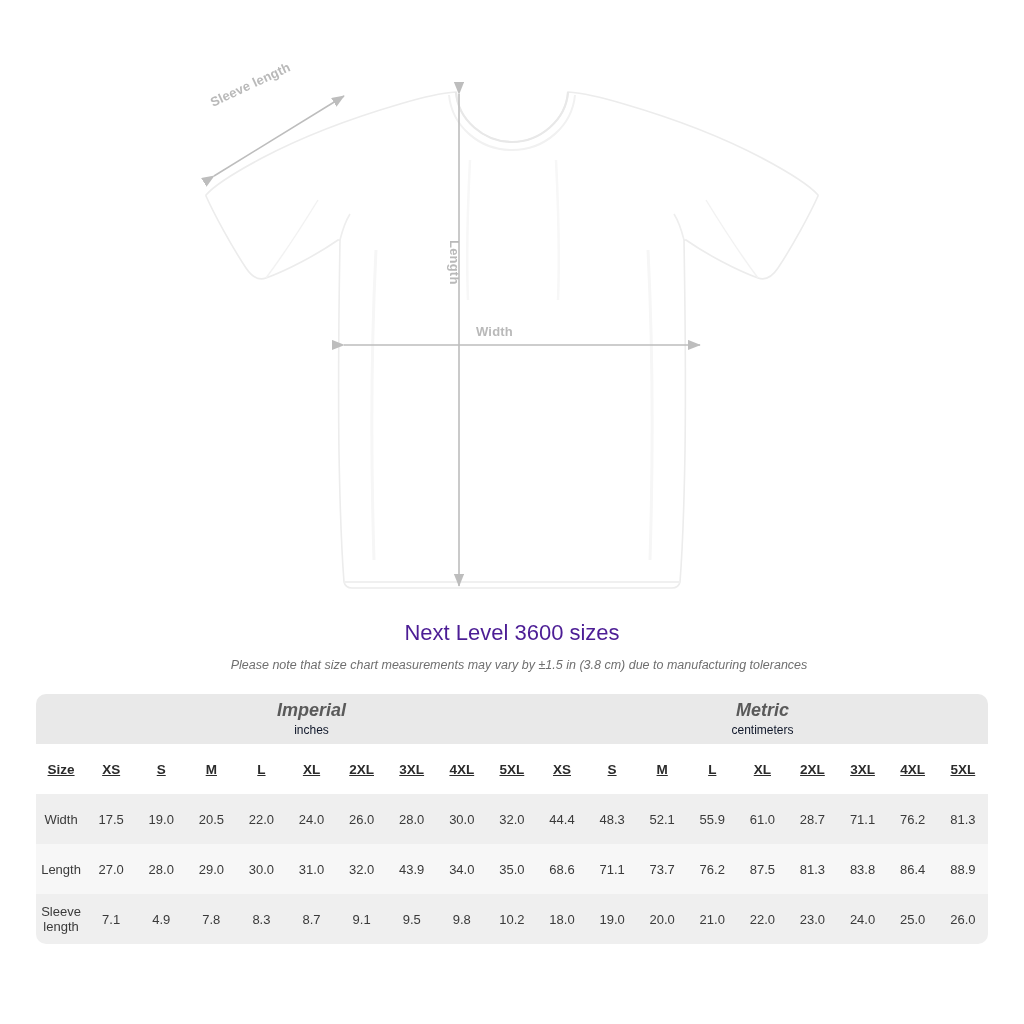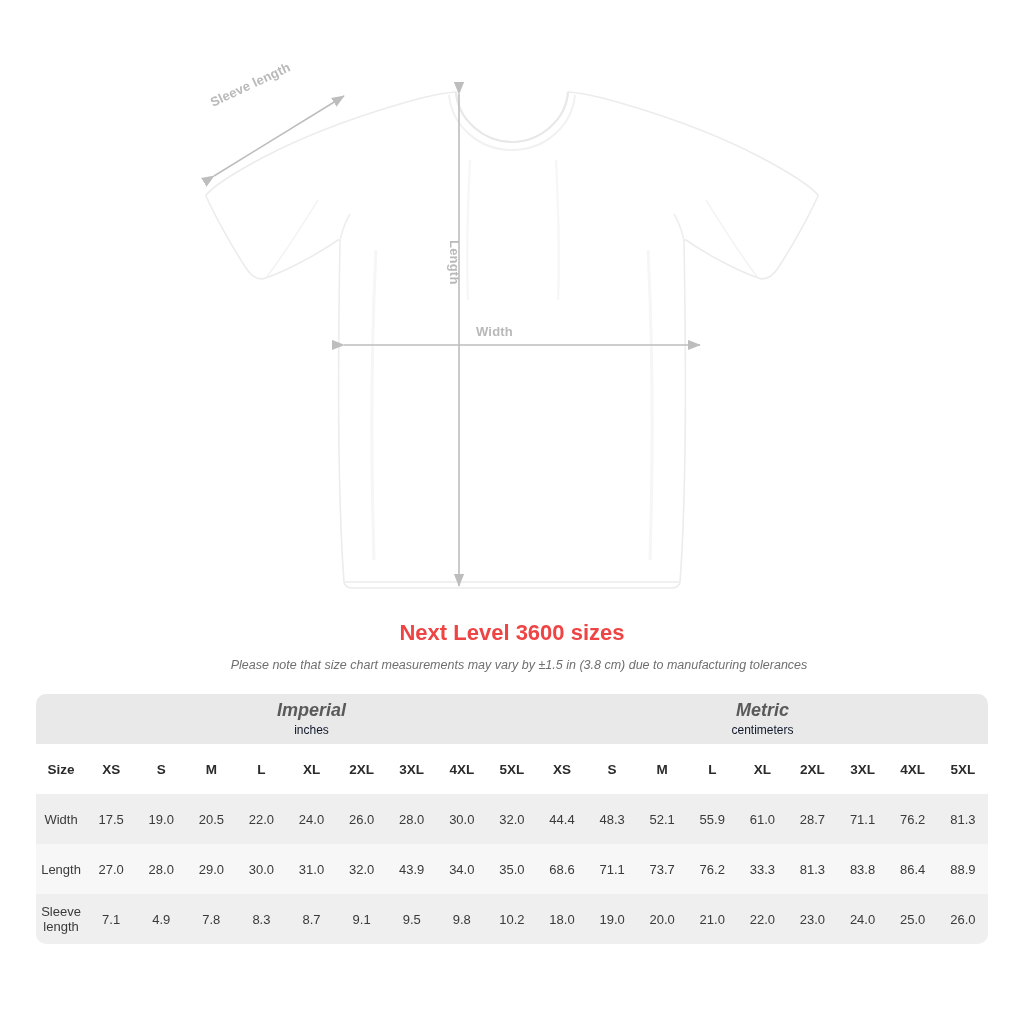--- a/index.html
+++ b/index.html
@@ -56,22 +56,22 @@
     top: 324px;
   }
 
   
   .title-block {
     text-align: center;
     margin-top: 10px;
   }
   .chart-title {
     font-size: 22px;
-    font-weight: bold;
-    color: #ef4444;
+    font-weight: normal;
+    color: #4c1d95;
     margin: 0;
   }
   .chart-note {
     font-size: 12.5px;
     font-style: italic;
     color: #6f6f6f;
     margin: 12px 0 0 0;
     padding-left: 14px;
   }
 
@@ -120,20 +120,21 @@
   }
   .corner-round-l { border-top-left-radius: 10px; }
   .corner-round-r { border-top-right-radius: 10px; }
 
   
   tr.size-row td {
     background: #ffffff;
     font-weight: bold;
     color: #2b2b2b;
     font-size: 13.5px;
+    text-decoration: underline;
   }
   tr.size-row td.rowlabel {
     font-weight: bold;
   }
 
   
   tr.data-row td {
     background: #efefef;
   }
   tr.data-row.alt td {
@@ -298,21 +299,21 @@
         <td>30.0</td>
         <td>31.0</td>
         <td>32.0</td>
         <td>43.9</td>
         <td>34.0</td>
         <td>35.0</td>
         <td>68.6</td>
         <td>71.1</td>
         <td>73.7</td>
         <td>76.2</td>
-        <td>33.3</td>
+        <td>87.5</td>
         <td>81.3</td>
         <td>83.8</td>
         <td>86.4</td>
         <td>88.9</td>
       </tr>
 
       <tr class="data-row">
         <td class="rowlabel">Sleeve length</td>
         <td>7.1</td>
         <td>4.9</td>

